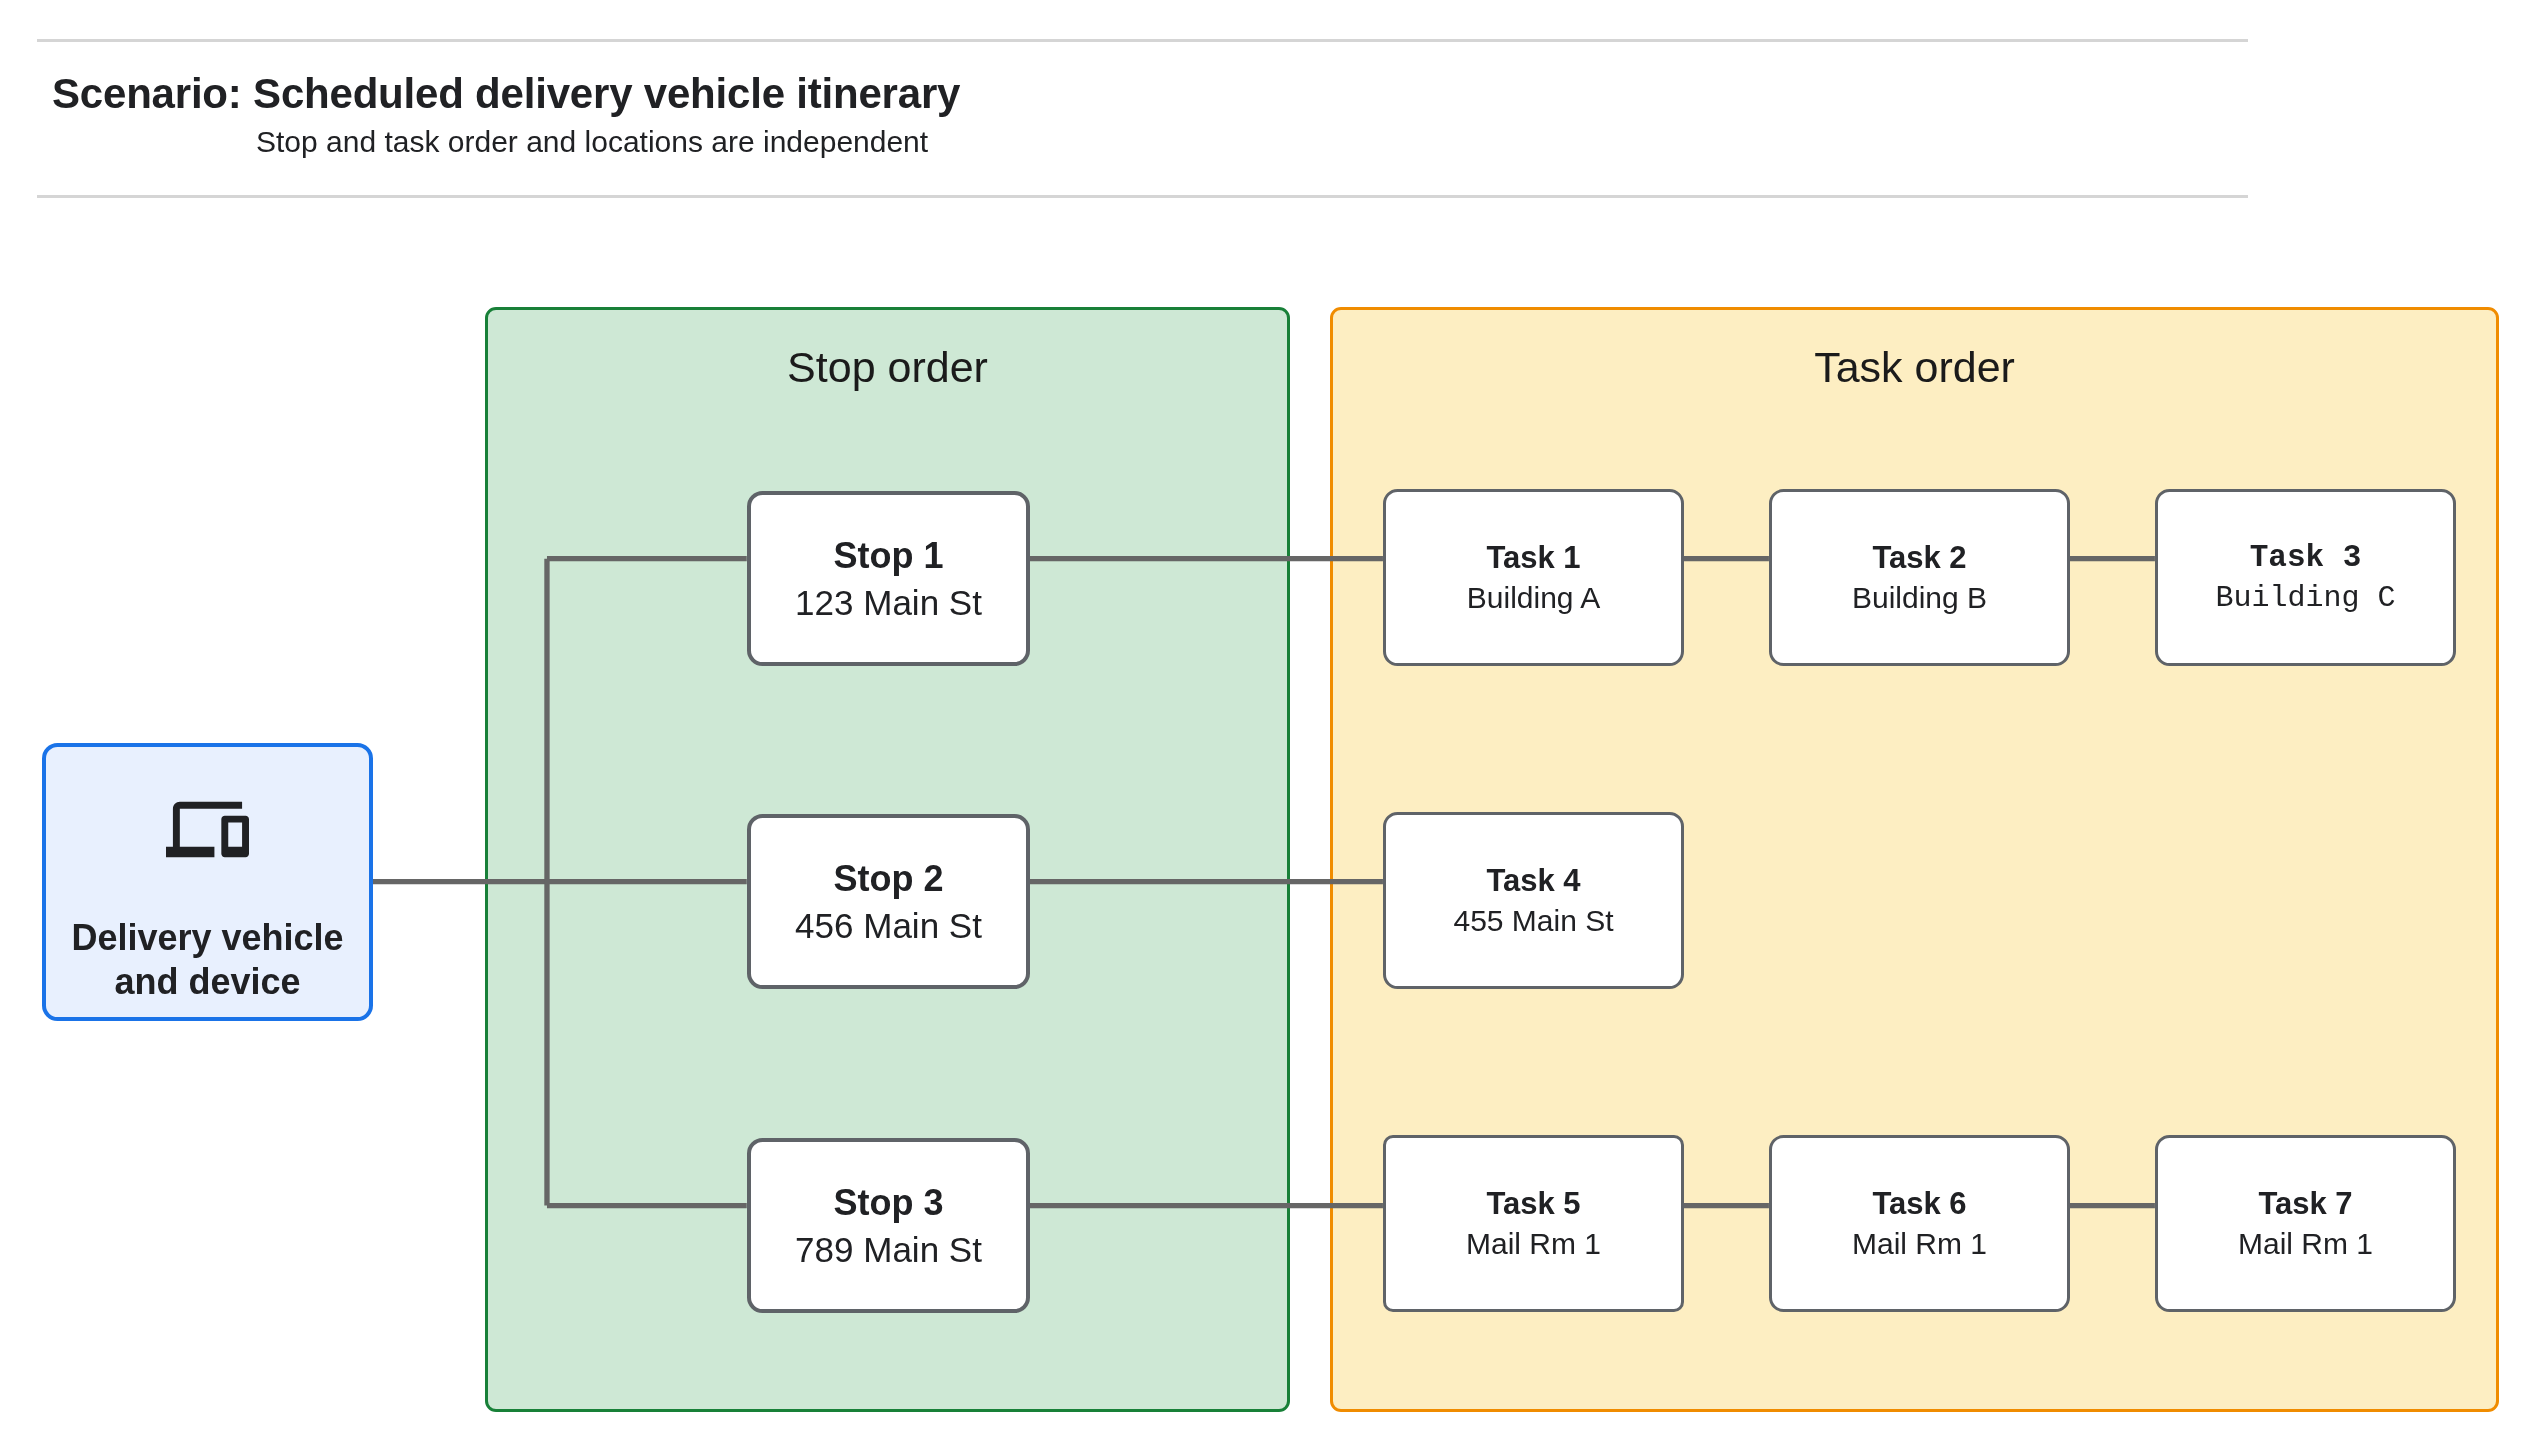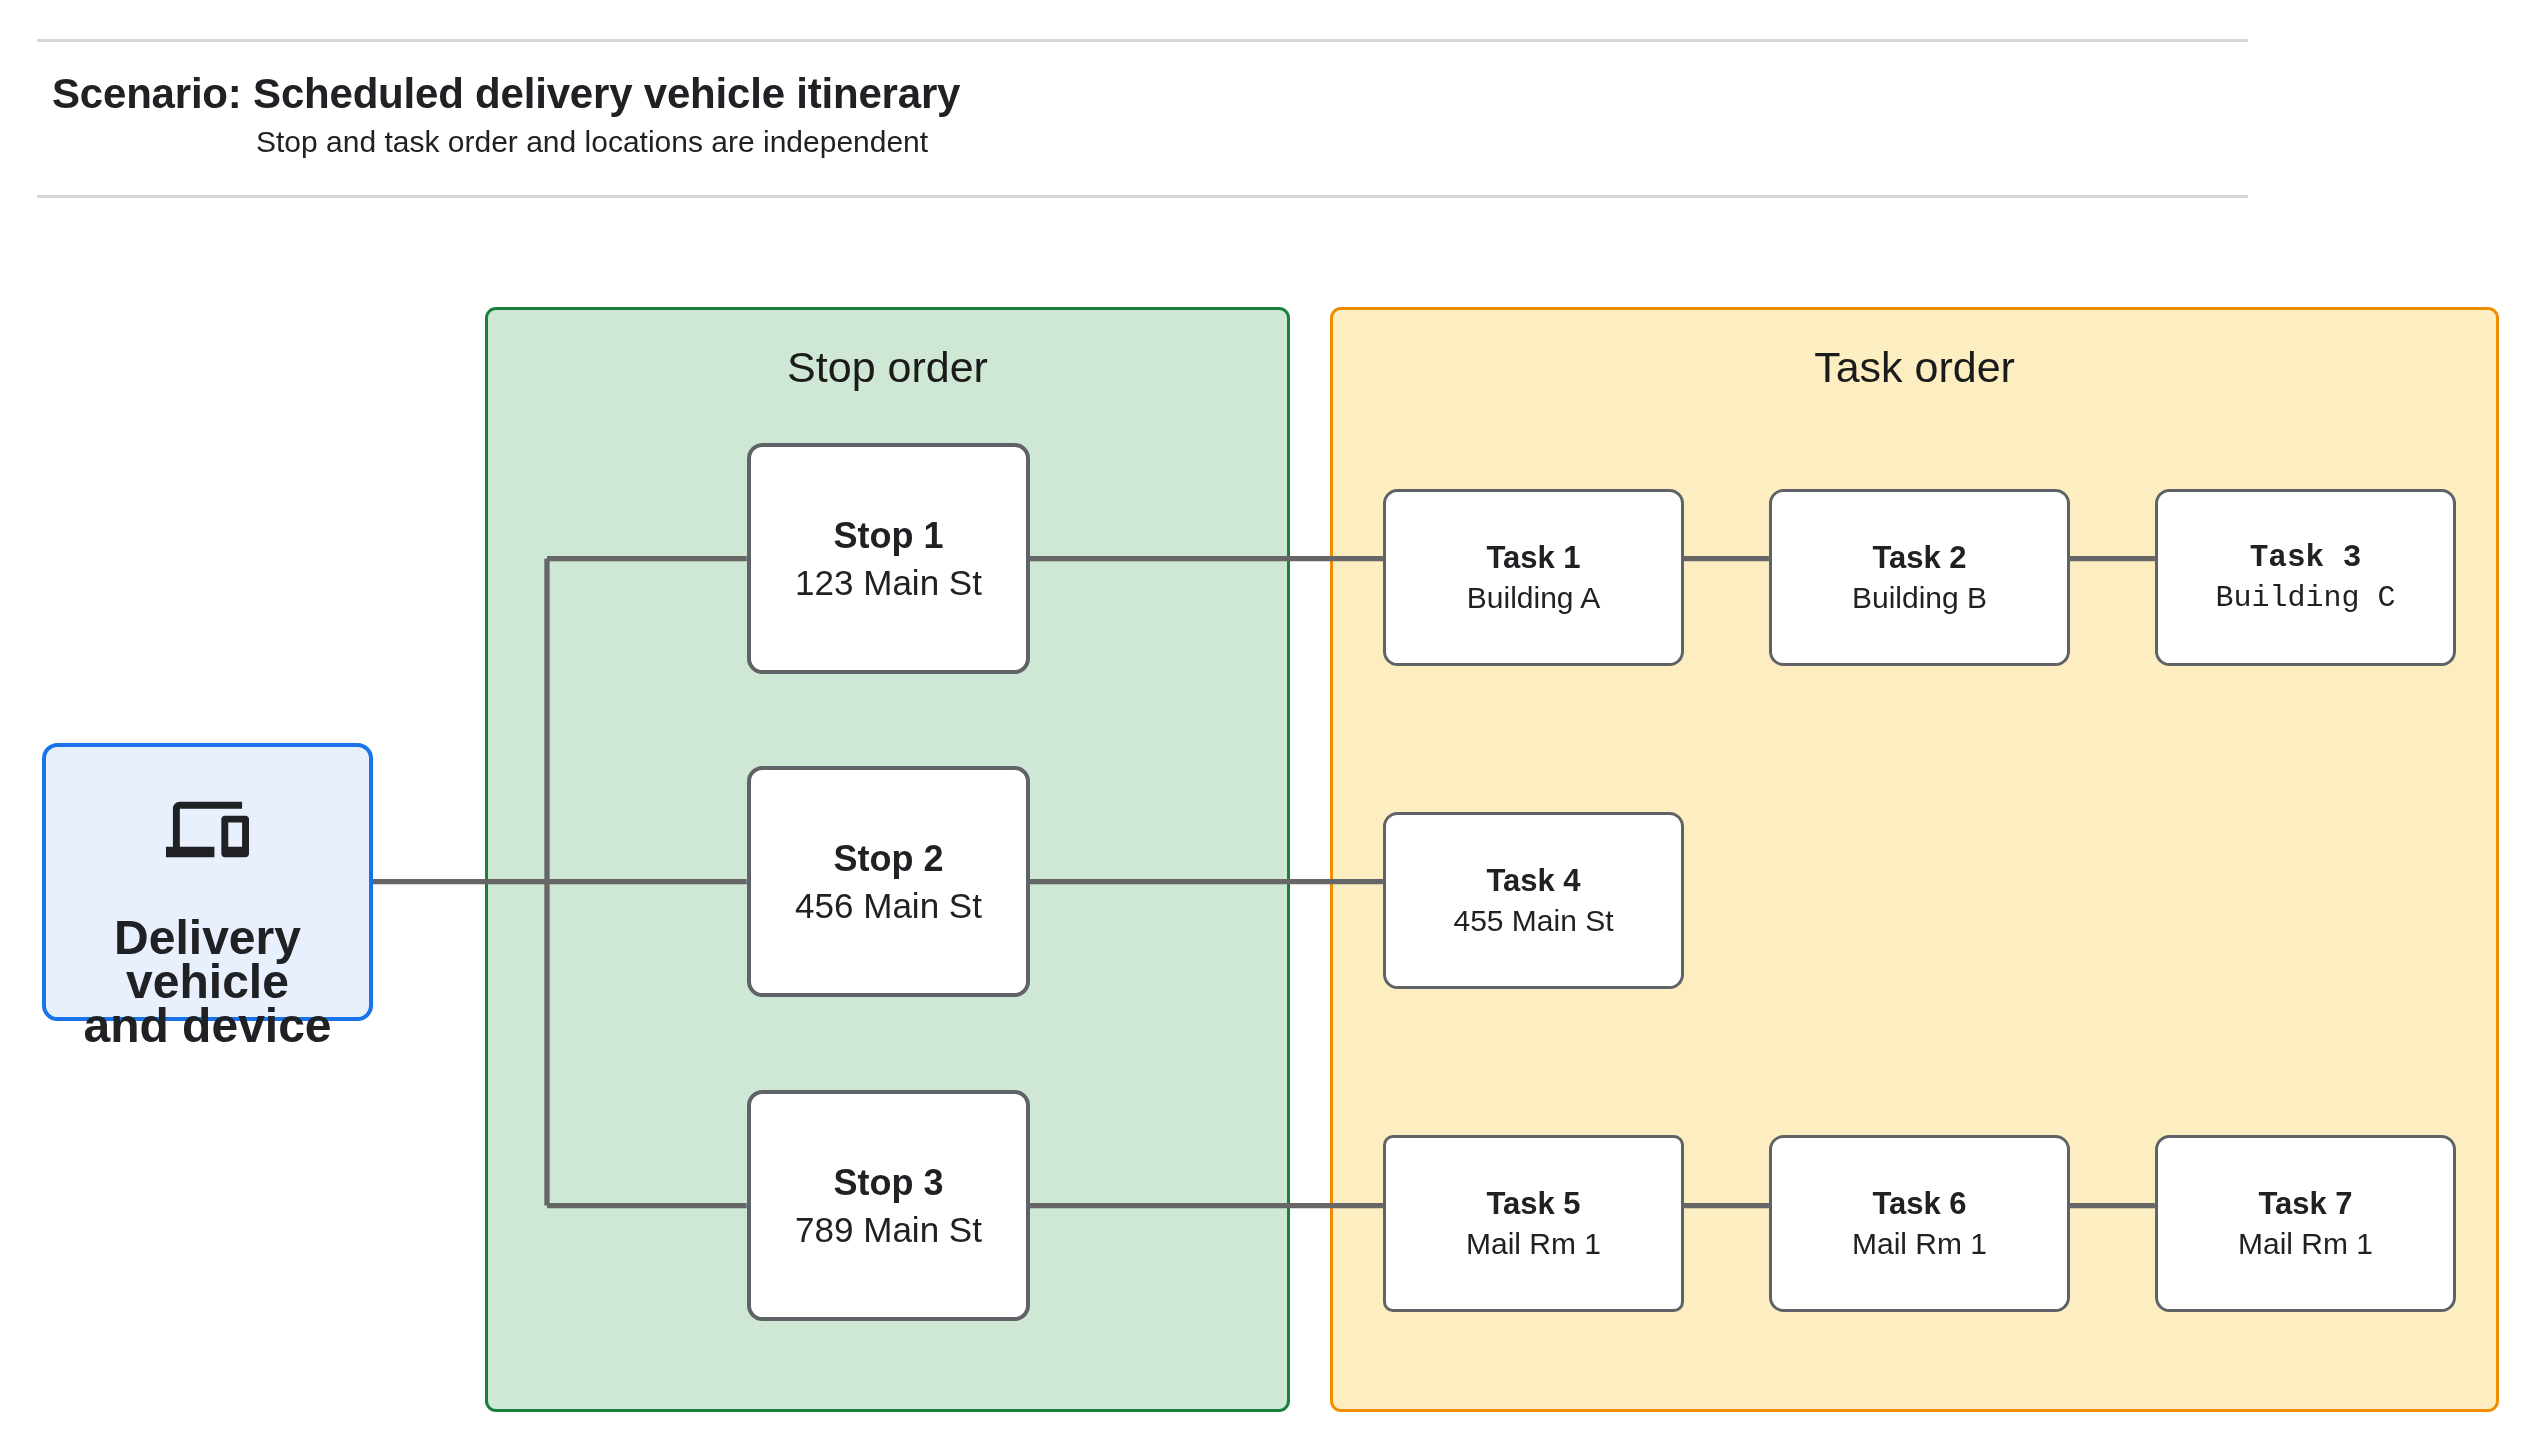--- a/index.html
+++ b/index.html
@@ -18,37 +18,37 @@
   .panel.stop{left:485px;width:805px;background:var(--accent-green-bg,#cee8d5);border:3.9px solid var(--accent-green-border,#188038);}
   .panel.task{left:1330px;width:1169px;background:var(--accent-yellow-bg,#fdeec2);border:3.9px solid var(--accent-yellow-border,#f08c00);}
   .panel-title{position:absolute;top:33px;left:0;width:100%;text-align:center;font-size:43px;font-weight:normal;color:#1b1b1b;}
 
   
   svg.connectors{position:absolute;left:0;top:0;z-index:1;}
   svg.connectors path{stroke:var(--connector,#666666);stroke-width:5.5;fill:none;}
 
   
   .node{position:absolute;background:#ffffff;border:4.8px solid var(--node-border,#5f6368);border-radius:15.5px;box-sizing:border-box;z-index:2;display:flex;flex-direction:column;align-items:center;justify-content:center;text-align:center;}
-  .stop-node{left:747px;width:283px;height:231px;}
+  .stop-node{left:747px;width:283px;height:175px;margin-top:48px;}
   .stop-node .node-title{font-size:36px;font-weight:bold;line-height:47px;}
   .stop-node .node-sub{font-size:35px;font-weight:normal;line-height:47px;}
   .task-node{width:301px;height:177px;border-width:3.9px;border-radius:14.5px;}
   .task-node .node-title{font-size:31px;font-weight:bold;line-height:40px;}
   .task-node .node-sub{font-size:30px;font-weight:normal;line-height:40px;}
 
   #stop1{top:443px;} #stop2{top:766px;} #stop3{top:1090px;}
   #task1{left:1383px;top:489px;} #task2{left:1769px;top:489px;} #task3{left:2155px;top:489px;font-family:Liberation Mono, monospace;}
   #task4{left:1383px;top:812px;}
   #task5{left:1383px;top:1135px;border-radius:10px;} #task6{left:1769px;top:1135px;} #task7{left:2155px;top:1135px;}
 
   
   .vehicle{position:absolute;left:42px;top:743px;width:331px;height:278px;background:var(--vehicle-bg,#e8f0fe);border:4.8px solid var(--vehicle-border,#1a73e8);border-radius:15.5px;box-sizing:border-box;z-index:2;display:flex;flex-direction:column;align-items:center;}
   .vehicle .icon{margin-top:41px;height:83px;display:flex;align-items:center;}
   .vehicle .icon svg{display:block;}
-  .vehicle-label{margin-top:45px;text-align:center;font-size:48px;font-weight:bold;line-height:44px;color:#202124;}
+  .vehicle-label{margin-top:45px;text-align:center;font-size:36px;font-weight:bold;line-height:44px;color:#202124;}
 </style>
 </head>
 <body>
 
 <div class="canvas">
 
   <div class="divider top"></div>
   <div class="page-title">Scenario: Scheduled delivery vehicle itinerary</div>
   <div class="page-subtitle">Stop and task order and locations are independent</div>
   <div class="divider bottom"></div>

